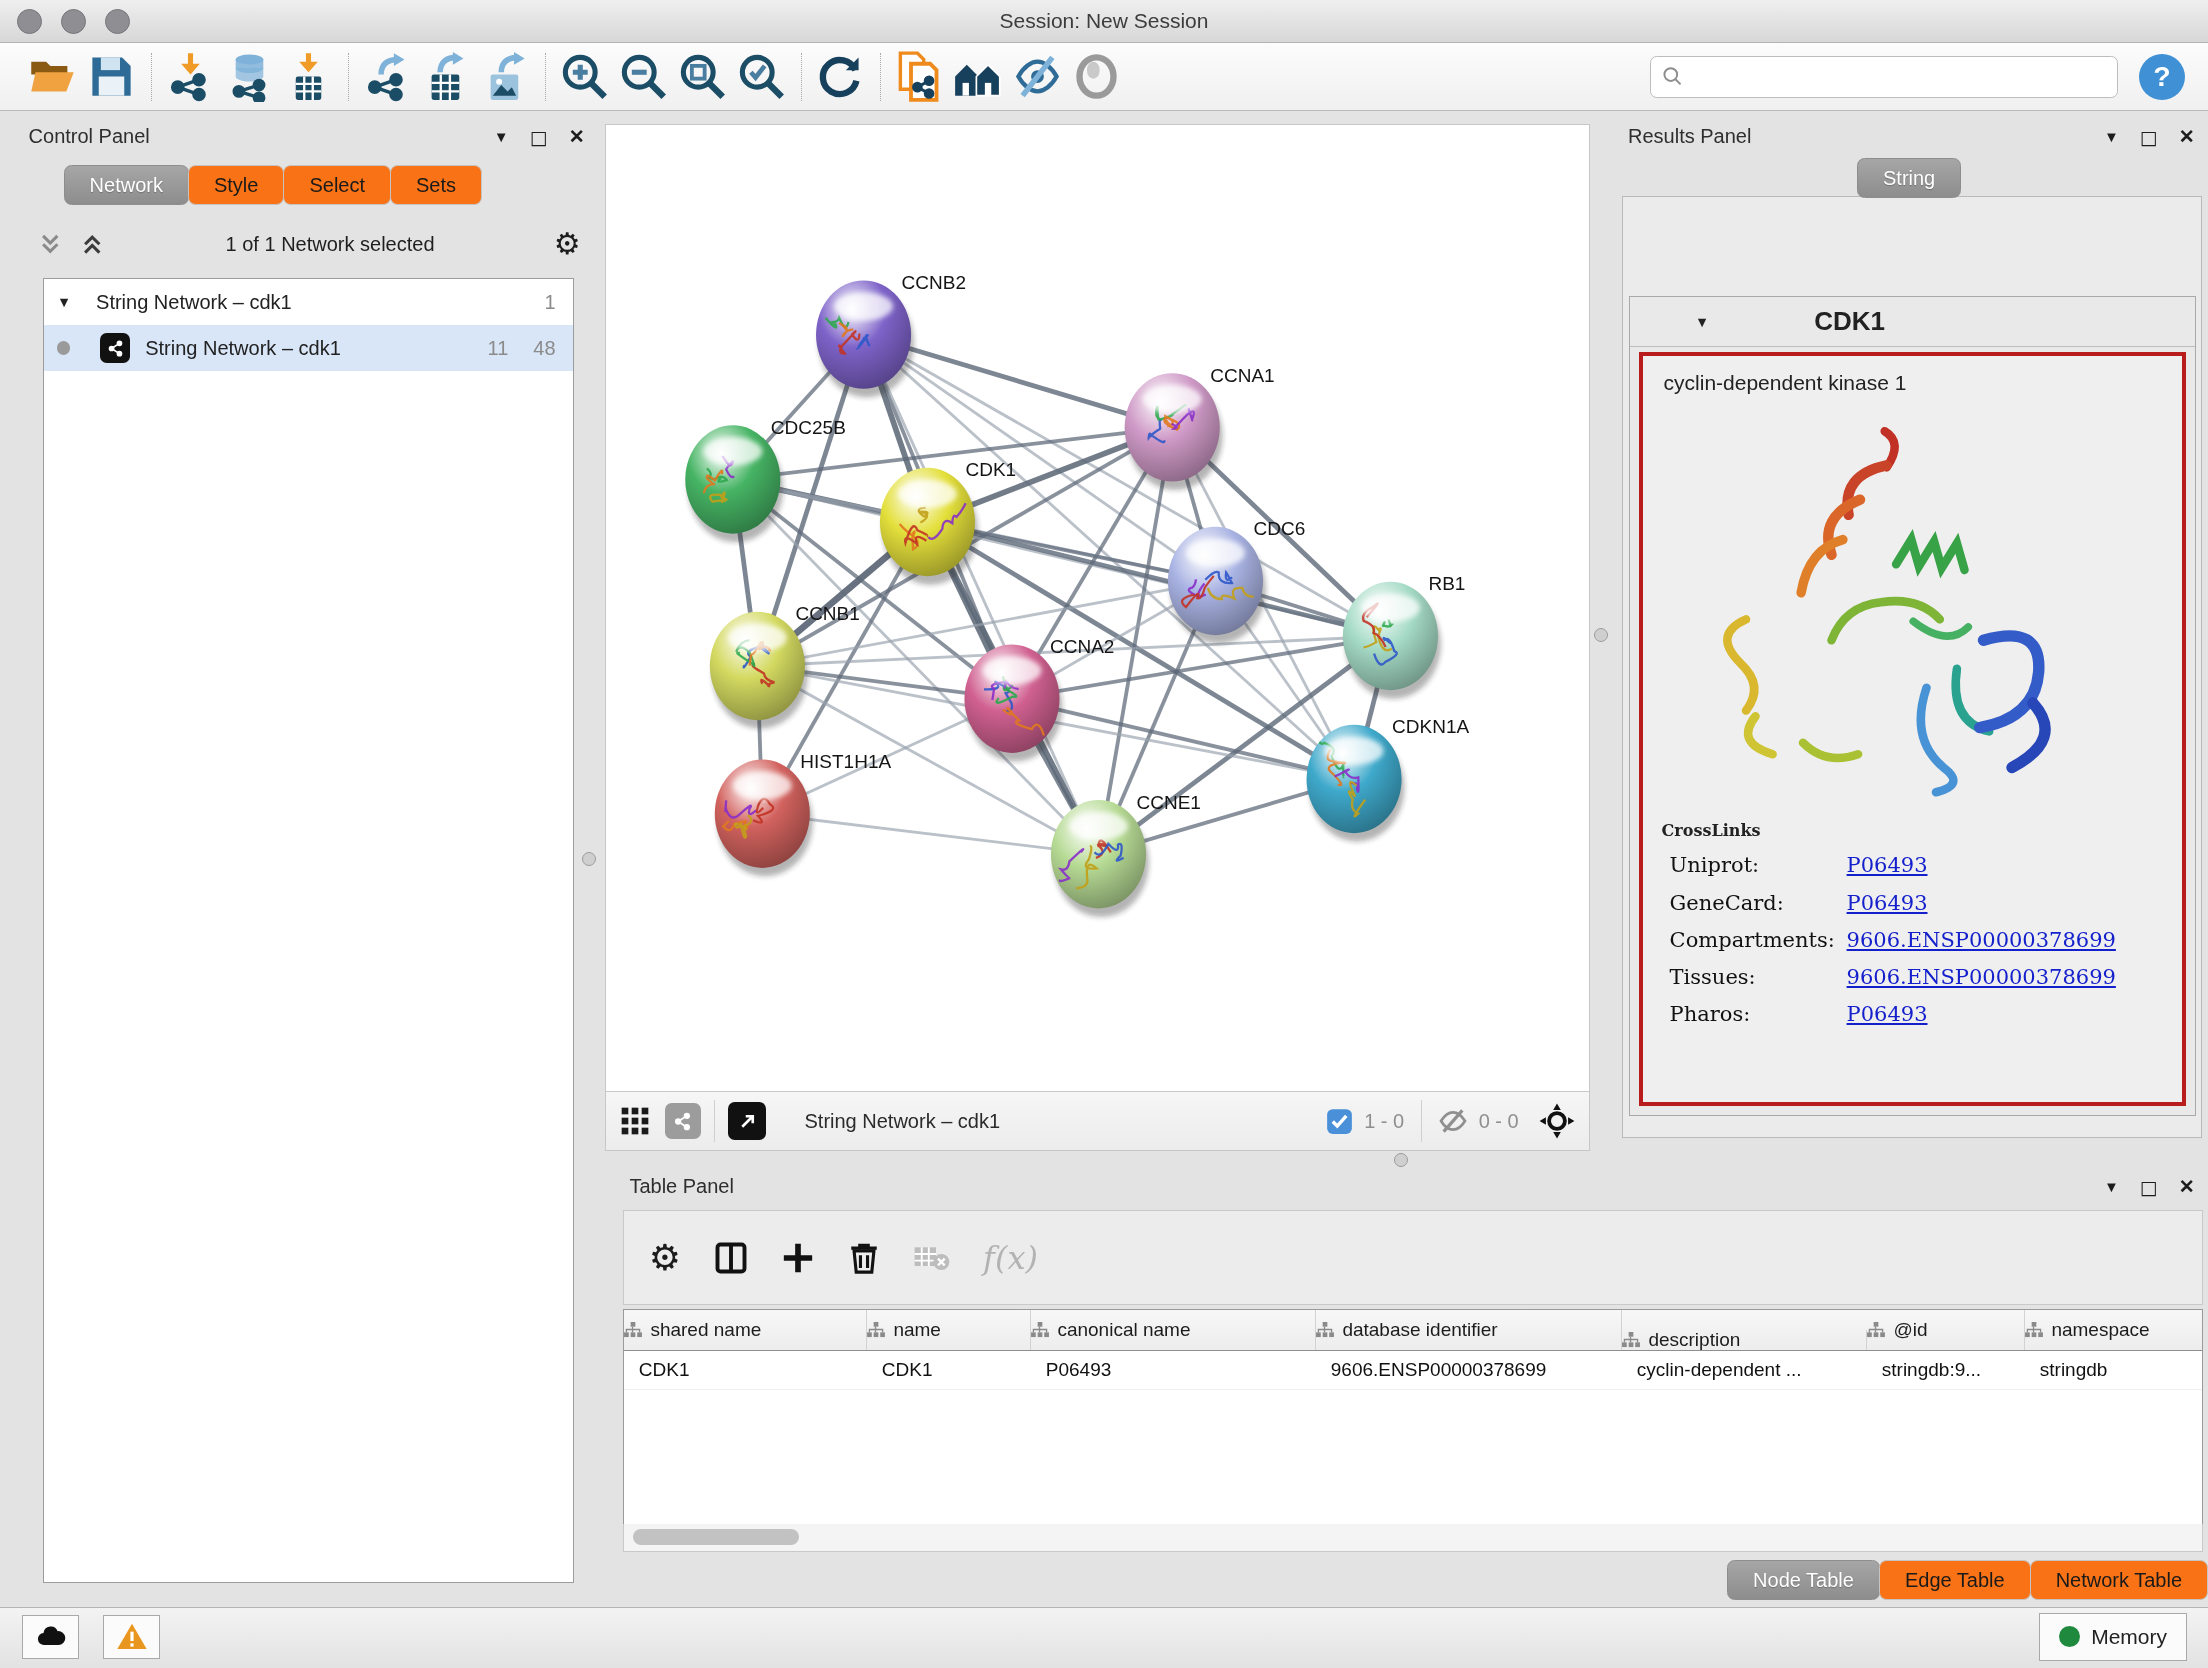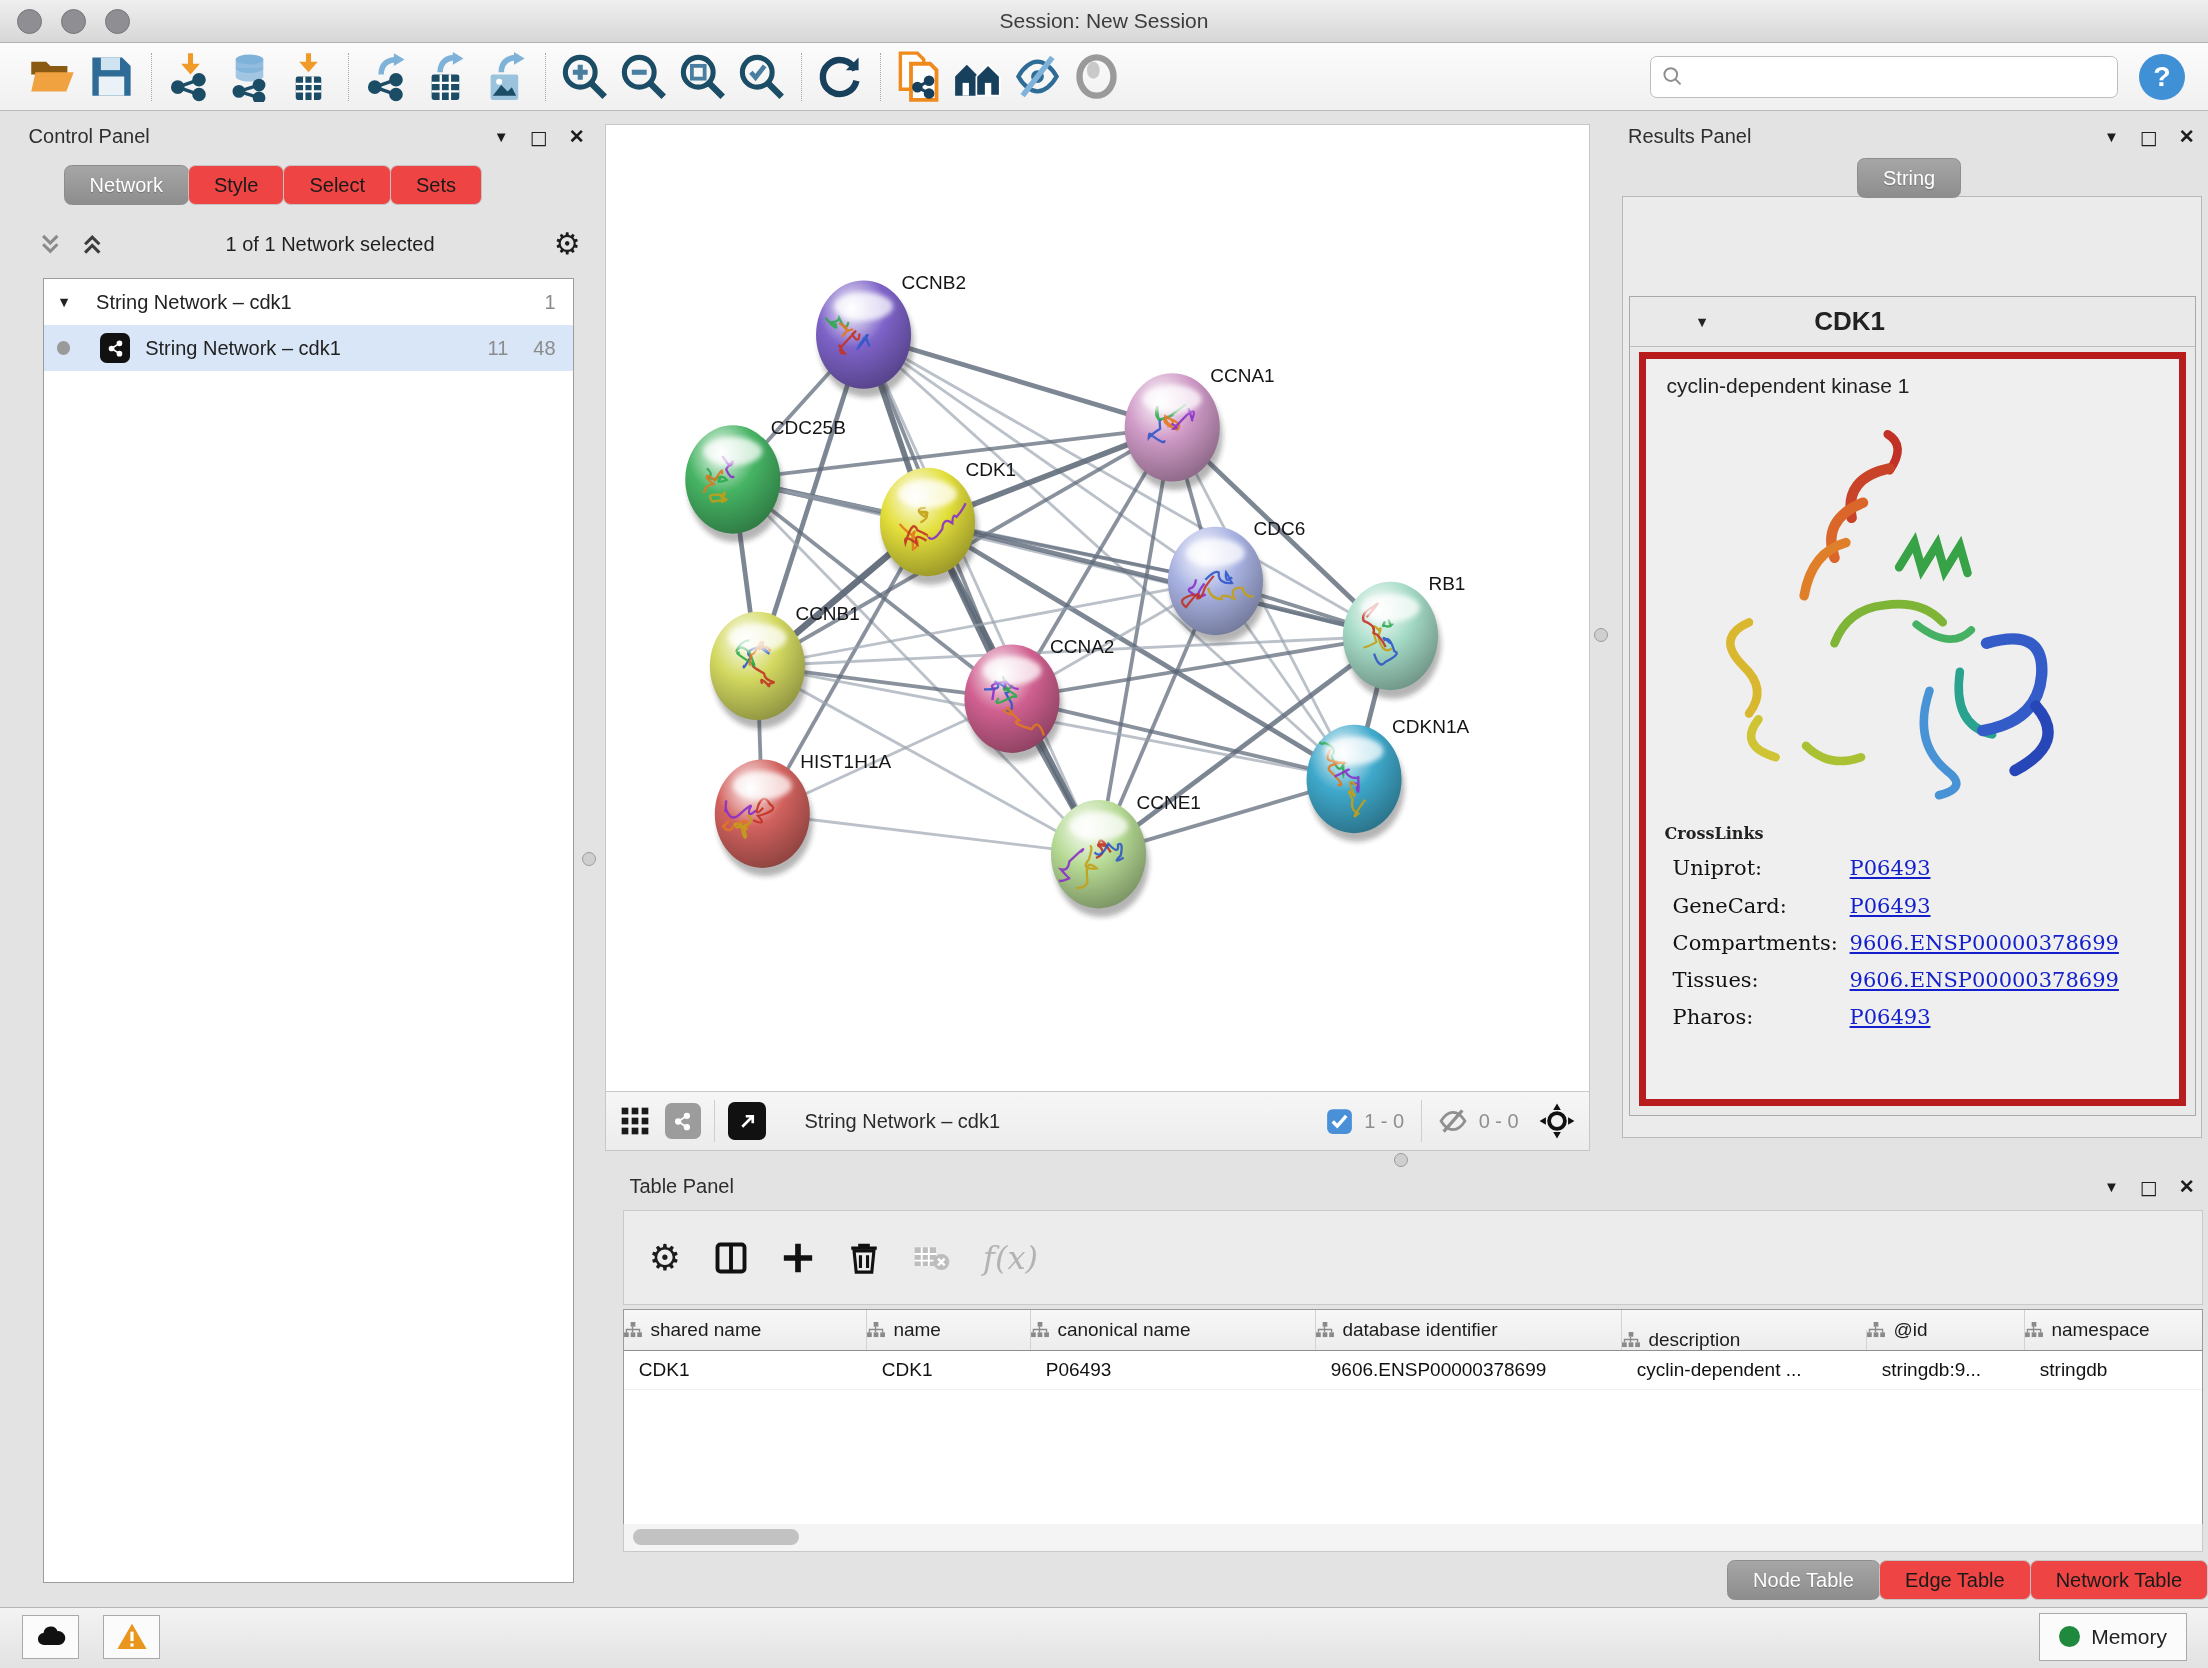--- a/index.html
+++ b/index.html
@@ -18,21 +18,21 @@
   .tbtn{display:flex;align-items:center;justify-content:center;width:59px;height:59px;flex:0 0 auto}
   .tsep{border-left:1.9px dotted #a8a8a8;height:48px;margin:0 9.5px;flex:0 0 auto}
   .searchbox{width:468px;height:42px;background:#fff;border:1px solid #bdbdbd;border-radius:6.7px;display:flex;align-items:center;padding:0 9.5px;box-sizing:border-box;margin-left:auto}
   .searchbox input{border:none;outline:none;font-size:19px;width:100%;background:transparent;font-family:"Liberation Sans",sans-serif}
   .helpbtn{width:46px;height:46px;border-radius:50%;background:#3f90d4;color:#fff;font-size:28.5px;font-weight:bold;display:flex;align-items:center;justify-content:center;margin-left:21px}
 
   
   .ptitle{font-size:20px;color:#2e2e2e}
   .wctl{display:flex;align-items:center;gap:21px;font-size:19px;color:#1c1c1c}
   .wctl .g{cursor:default}
-  .tab{height:38px;line-height:38px;padding:0 25px;background:#ef4444;border:1px solid #c4c4c4;border-radius:7.6px;font-size:20px;color:#1a1a1a;margin-left:-1px}
+  .tab{height:38px;line-height:38px;padding:0 25px;background:#f97316;border:1px solid #c4c4c4;border-radius:7.6px;font-size:20px;color:#1a1a1a;margin-left:-1px}
   .tab.active{background:linear-gradient(#a6a6a6,#8d8d8d);color:#fff;border-color:#8d8d8d;text-shadow:0 1px 1px rgba(0,0,0,.25)}
 
   
   .cpanel{left:7.6px;top:118px;width:592px;height:1480px}
   .cp-box{position:absolute;left:35px;top:160px;width:529px;bottom:15px;background:#fff;border:1px solid #9c9c9c}
   .tree-row{height:46px;display:flex;align-items:center;font-size:20px}
   .tree-row .cnt{color:#8b8b8b;margin-left:auto}
   .sel{background:#d9e6f8}
   .sharesq{width:30px;height:30px;border-radius:6.7px;background:#111;display:flex;align-items:center;justify-content:center}
   .bullet{width:13.3px;height:13.3px;border-radius:50%;background:#9a9a9a}
@@ -45,21 +45,21 @@
   .nbsep{border-left:1px solid #cfcfcf;height:42px}
   .netname{font-size:20px;color:#2b2b2b;margin-left:25px}
   .cntgray{font-size:20px;color:#8f8f8f}
   .node-label{font-size:20px;fill:#141414;font-family:"Liberation Sans",sans-serif}
 
   
   .rpanel{left:1609px;top:118px;width:599px;height:1046px}
   .rbox{position:absolute;left:13.3px;top:78px;right:5.7px;height:940px;background:#ebebeb;border:1px solid #b9b9b9}
   .btn{background:linear-gradient(#ffffff,#f2f2f2);border:1px solid #b9b9b9;border-radius:8.6px;font-size:20px;height:46px;padding:0 28.5px;display:flex;align-items:center;justify-content:center;color:#111}
   .sec{position:absolute;left:5.7px;top:99px;right:5.7px;height:818px;background:#e9e9e9;border:1px solid #a9a9a9}
-  .sec-inner{position:absolute;left:8.6px;top:55px;right:8.6px;bottom:9.5px;background:#efefef;border:7px solid #b91c1c;font-family:"DejaVu Serif",serif}
+  .sec-inner{position:absolute;left:8.6px;top:55px;right:8.6px;bottom:9.5px;background:#efefef;border:4px solid #b91c1c;font-family:"DejaVu Serif",serif}
   .xl-row{display:flex;font-size:21px;margin:13.3px 0 13.3px 27px}
   .xl-row .lab{width:177px;color:#111}
   .xl-row a{color:#1420cc;text-decoration:underline}
 
   
   .tpanel{left:618px;top:1168px;width:1590px;height:438px}
   .tp-toolbar{position:absolute;left:4.8px;top:42px;right:4.8px;height:95px;background:#ececec;border:1px solid #c9c9c9;display:flex;align-items:center;gap:32px;padding:0 25px;box-sizing:border-box}
   .tbl{position:absolute;left:4.8px;top:141px;right:4.8px;height:215px;background:#fff;border:1px solid #9a9a9a;overflow:hidden}
   .tbl-head{display:flex;background:linear-gradient(#f7f7f7,#ededed);border-bottom:1.9px solid #8f8f8f;height:40px}
   .th{display:flex;align-items:center;gap:8.6px;font-size:19px;color:#1c1c1c;border-right:1px solid #d2d2d2;box-sizing:border-box;flex:0 0 auto}

